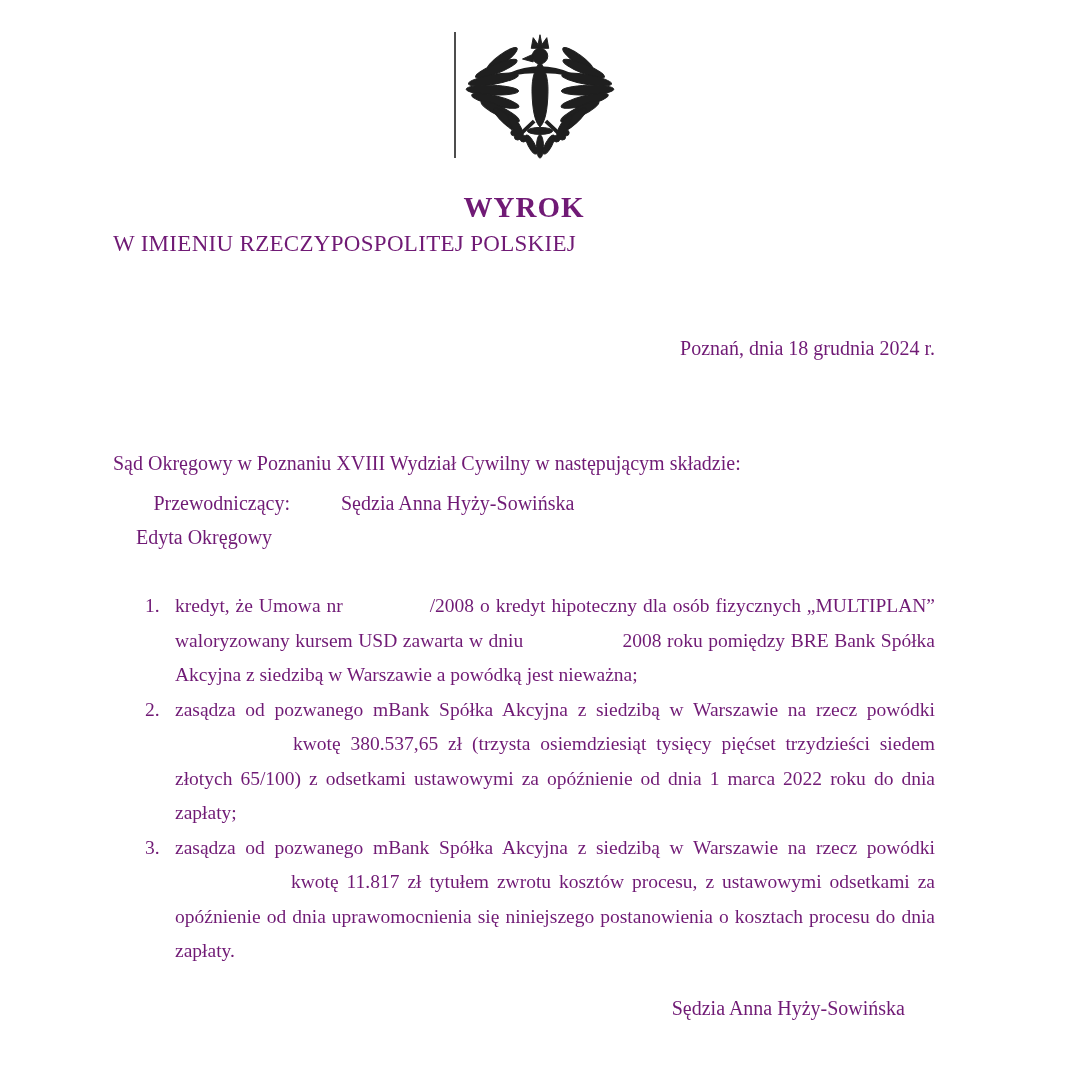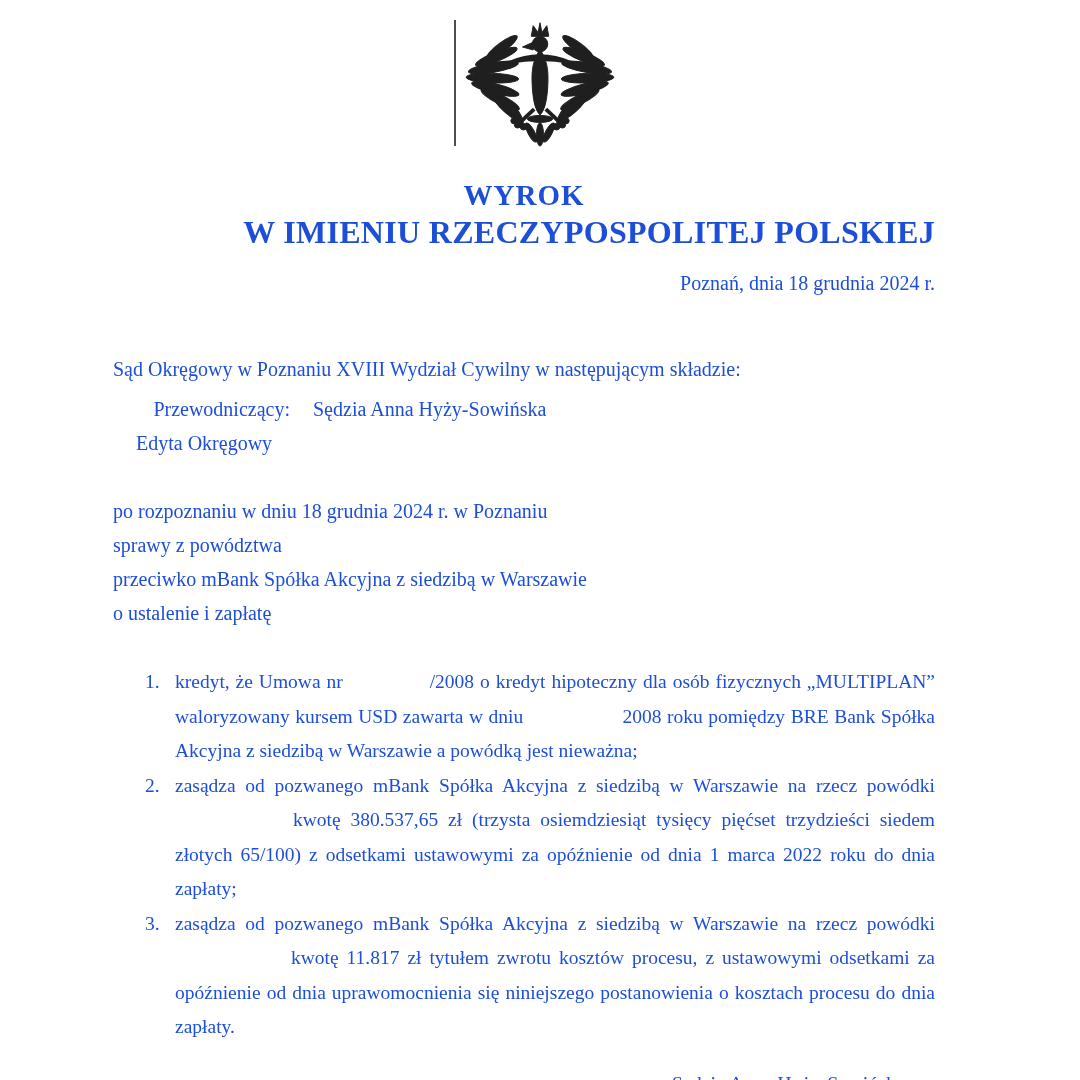--- a/index.html
+++ b/index.html
@@ -5,23 +5,23 @@
   html, body {
     margin: 0;
     padding: 0;
     background: #ffffff;
   }
   .page {
     position: relative;
     width: 1008px;
     height: 1080px;
     box-sizing: border-box;
-    padding: 0 73px 0 113px;
+    padding: 12px 73px 0 113px;
     background: #ffffff;
-    color: #1d4ed8;
+    color: #701a75;
     font-family: "Liberation Serif", serif;
     font-size: 20px;
     line-height: 34px;
     overflow: hidden;
   }
 
   
   .emblem-row {
     margin-top: 14px;
     height: 136px;
@@ -43,36 +43,36 @@
   .doc-title {
     margin-top: 30px;
     text-align: center;
     font-weight: bold;
     font-size: 29px;
     line-height: 30px;
     letter-spacing: 1px;
   }
   .doc-subtitle {
     margin-top: 8px;
-    text-align: right;
-    font-weight: bold;
-    font-size: 32px;
+    text-align: left;
+    font-weight: normal;
+    font-size: 23px;
     line-height: 28px;
     letter-spacing: 0.3px;
   }
 
   .dateline {
-    margin-top: 20px;
+    margin-top: 73px;
     text-align: right;
   }
 
   
-  .court-intro { margin-top: 52px; }
+  .court-intro { margin-top: 81px; }
   .roles { margin-top: 6px; }
-  .role-row { display: flex; line-height: 34px; }
+  .role-row { display: flex; line-height: 34px; gap: 28px; }
   .role-label {
     width: 177px;
     text-align: right;
     flex: 0 0 auto;
   }
   .role-value { margin-left: 23px; }
 
   .case-block { margin-top: 34px; }
   .case-block div { line-height: 34px; }
 
@@ -160,26 +160,20 @@
   <div class="roles">
     <div class="role-row">
       <div class="role-label">Przewodniczący:</div>
       <div class="role-value">Sędzia Anna Hyży-Sowińska</div>
     </div>
     <div class="role-row">
       <div class="role-value">Edyta Okręgowy</div>
     </div>
   </div>
 
-  <div class="case-block">
-    <div>po rozpoznaniu w dniu 18 grudnia 2024 r. w Poznaniu</div>
-    <div>sprawy z powództwa</div>
-    <div>przeciwko mBank Spółka Akcyjna z siedzibą w Warszawie</div>
-    <div>o ustalenie i zapłatę</div>
-  </div>
 
   <div class="rulings">
     <div class="ruling">
       <div class="ruling-num">1.</div>
       <div class="ruling-body"><span>kredyt, że Umowa nr</span> <span class="redact" style="width: 75px;"></span> <span>/2008 o kredyt hipoteczny dla osób fizycznych „MULTIPLAN” waloryzowany kursem USD zawarta w dniu</span> <span class="redact" style="width: 88px;"></span> <span>2008 roku pomiędzy BRE Bank Spółka Akcyjna z siedzibą w Warszawie a powódką jest nieważna;</span> </div>
     </div>
     <div class="ruling">
       <div class="ruling-num">2.</div>
       <div class="ruling-body"><span>zasądza od pozwanego mBank Spółka Akcyjna z siedzibą w Warszawie na rzecz powódki</span> <span class="redact" style="width: 108px;"></span> <span>kwotę 380.537,65 zł (trzysta osiemdziesiąt tysięcy pięćset trzydzieści siedem złotych 65/100) z odsetkami ustawowymi za opóźnienie od dnia 1 marca 2022 roku do dnia zapłaty;</span> </div>
     </div>

